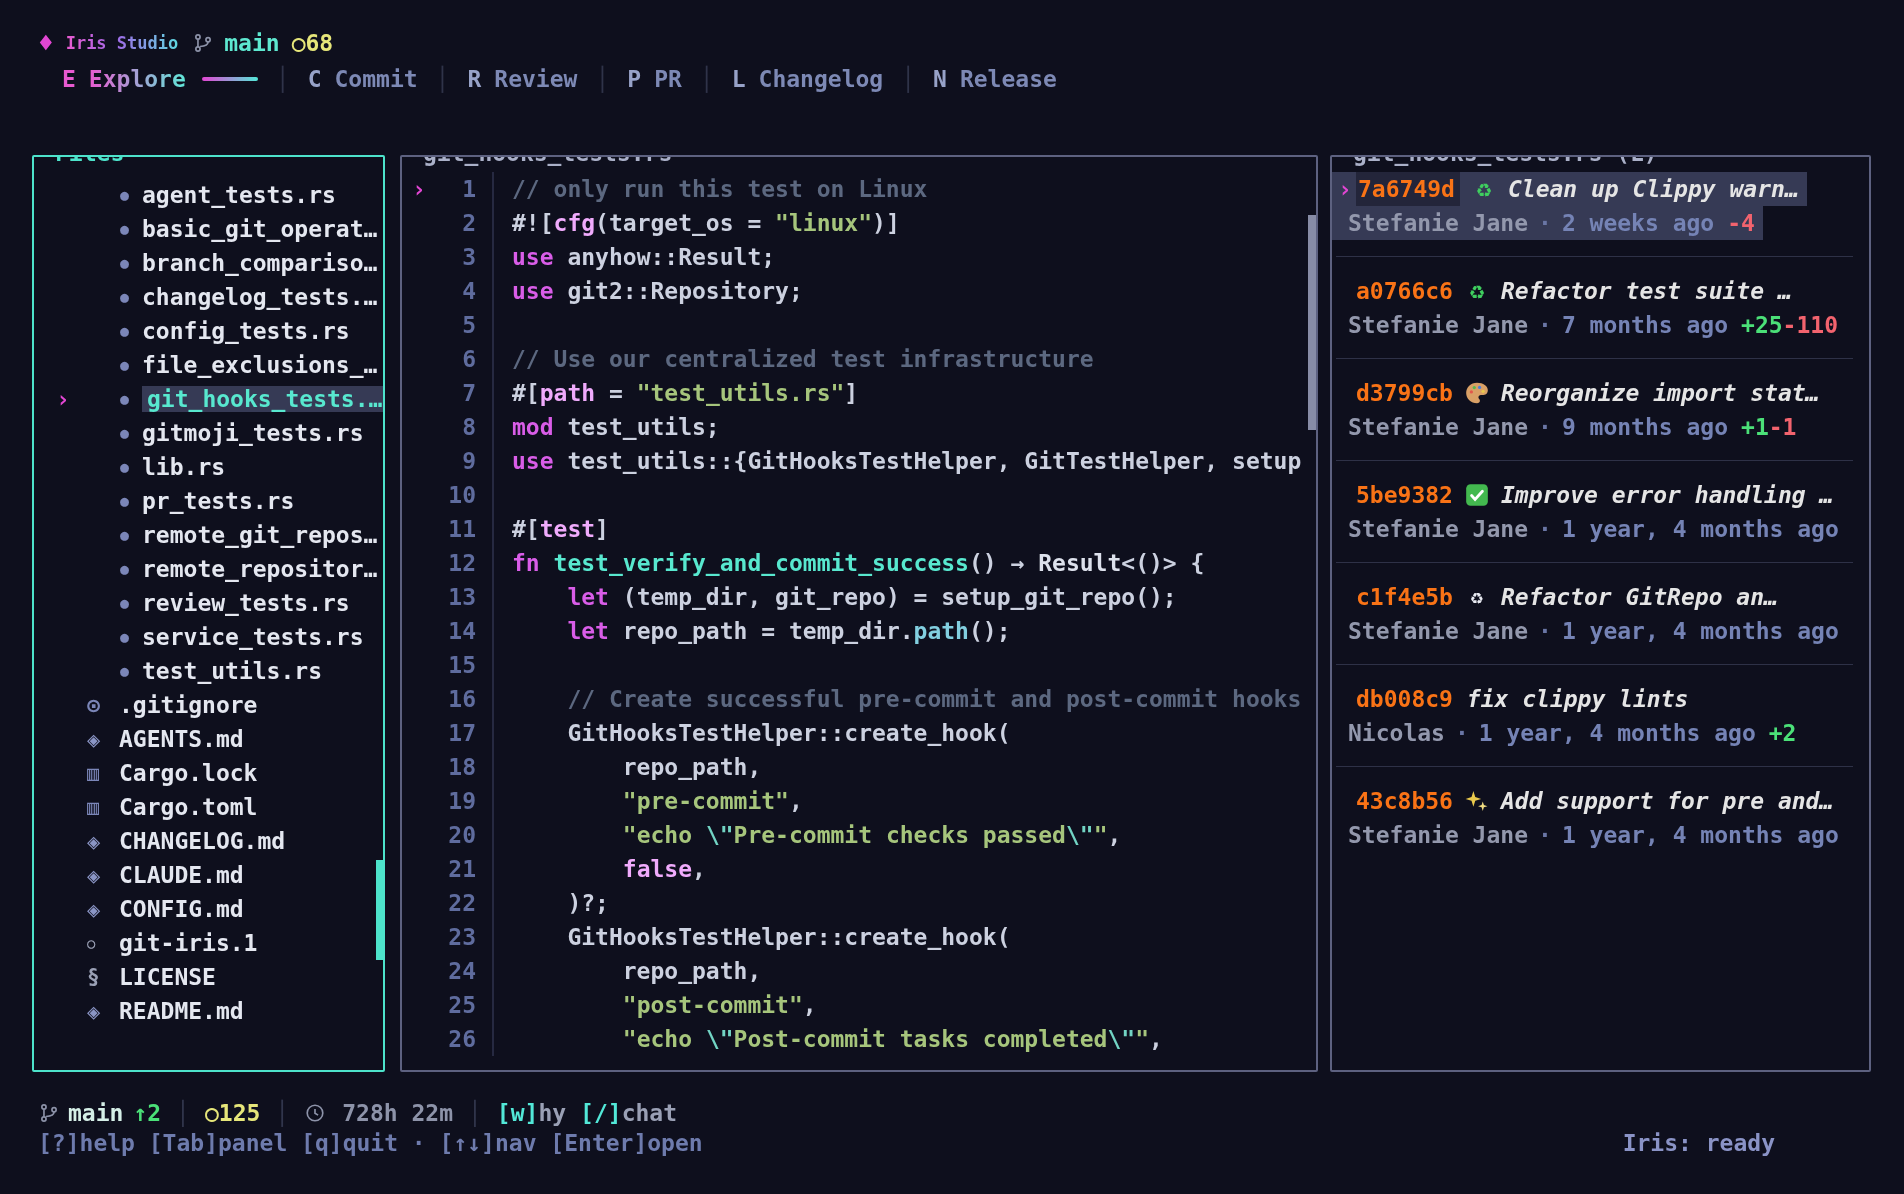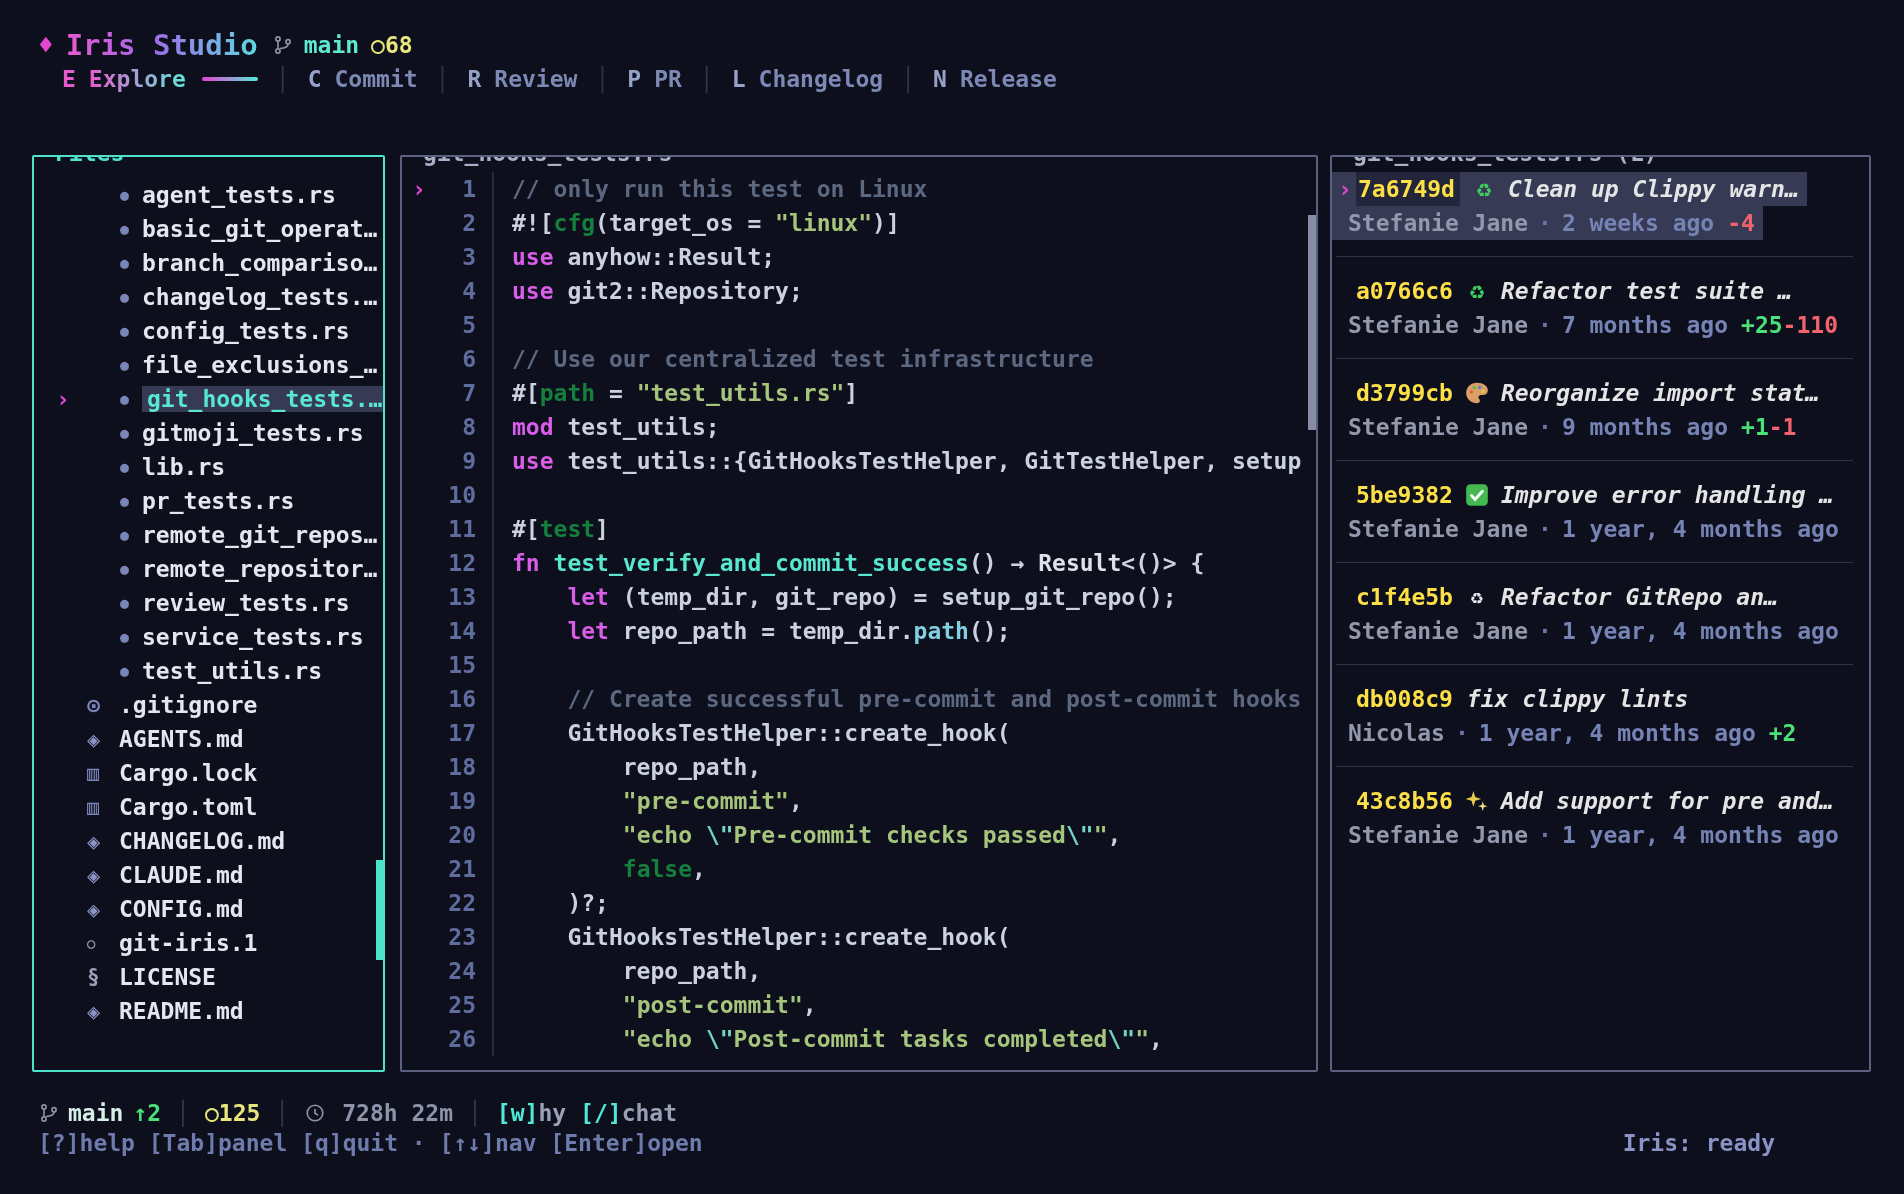--- a/index.html
+++ b/index.html
@@ -7,21 +7,21 @@
   .app {
     position:relative; width:1904px; height:1194px;
     background:#0e0f1d; overflow:hidden;
     font-family:"DejaVu Sans Mono", monospace;
     font-size:23px; font-weight:700; color:#c3c7d6;
   }
   
   .h1 { position:absolute; top:28px; left:38px; display:flex; align-items:center; }
   .logo { color:#e246d3; font-size:26px; margin-right:12px; }
   .app-title {
-    font-size:29px;
+    font-size:17px;
     background:linear-gradient(90deg,#e85ad0 0%,#a06ae8 45%,#5fd8e0 100%);
     -webkit-background-clip:text; background-clip:text; color:transparent;text-decoration:underline;
   }
   .svg-ic { display:inline-flex; align-items:center; }
   .h1 .svg-ic { margin:0 10px 0 14px; }
   .h-branch { color:#5ee8d0; }
   .h-count { color:#e6e67a; margin-left:12px; }
   .h2 { position:absolute; top:66px; left:44px; display:flex; align-items:center; color:#7d89b5; }
   .tab { display:inline-flex; align-items:center; padding:0 18px; cursor:default; }
   .tab-key { color:#97a2c8; margin-right:13px; }
@@ -59,30 +59,30 @@
   .f-ic { margin-right:6px; }
   .f-label { color:#e4e7f0; }
   .frow.sel .f-label { color:#58e8cf; background:#363a55; padding:0 5px; }
   .files-scroll { position:absolute; right:0; top:703px; width:7px; height:100px; background:#4de3cb; }
   
   .editor-body { padding-top:15px; }
   .code-line { display:flex; height:34px; line-height:34px; white-space:pre; overflow:hidden; }
   .cl-arrow { flex:none; width:30px; padding-left:10px; color:#e246d3; }
   .ln { flex:none; width:62px; text-align:right; padding-right:16px; color:#5f6c9e;
         border-right:2px solid #262941; margin-right:18px; }
-  .c-cm { color:#5c6880; } .c-kw { color:#d95de8; } .c-at { color:#15803d; }
+  .c-cm { color:#5c6880; } .c-kw { color:#d95de8; } .c-at { color:#f0abfc; }
   .c-st { color:#a6c57c; } .c-esc { color:#72d4c4; } .c-fn { color:#58e8cf; }
   .c-me { color:#82cfe0; } .c-ty { color:#dde1ec; } .c-de { color:#ccd1e0; }
   .editor-scroll { position:absolute; right:0; top:58px; width:8px; height:215px; background:#878ca6; }
   
   .commits-body { padding-top:15px; }
   .commit { }
   .c-line1 { display:flex; align-items:center; height:34px; line-height:34px; white-space:pre; padding-left:6px; width:max-content; max-width:529px; }
   .c-arrow { flex:none; width:18px; color:#e246d3; }
-  .c-hash { color:#fde047; }
+  .c-hash { color:#f97316; }
   .c-emoji { width:28px; margin:0 10px; display:inline-flex; justify-content:center; align-items:center; }
   .emoji.rg { color:#3fcf5f; font-size:25px; }
   .emoji.rw { color:#e8eaf2; font-size:21px; }
   .c-msg { color:#e5e5e5;font-style:italic; }
   .c-line2 { display:flex; align-items:flex-start; height:34px; line-height:34px; white-space:pre; padding-left:16px; width:max-content; max-width:529px; }
   .c-author { color:#9398ad; }
   .c-dot { color:#6a76a5; margin:0 10px; }
   .c-time { color:#7583b5; }
   .c-diffs { margin-left:13px; }
   .c-plus { color:#4be078; } .c-minus { color:#f2636e; }

